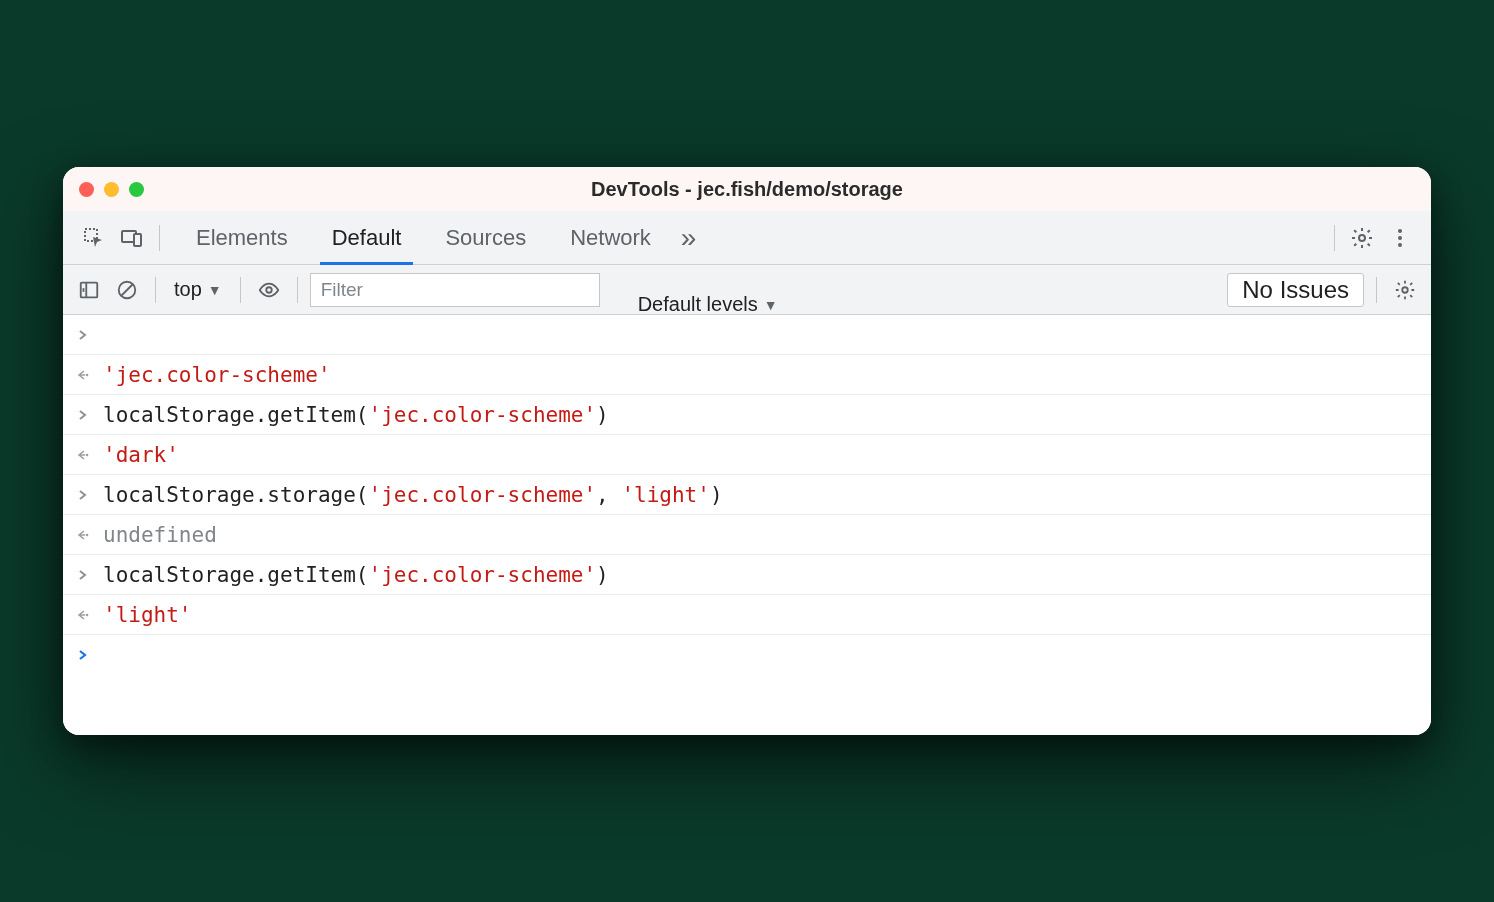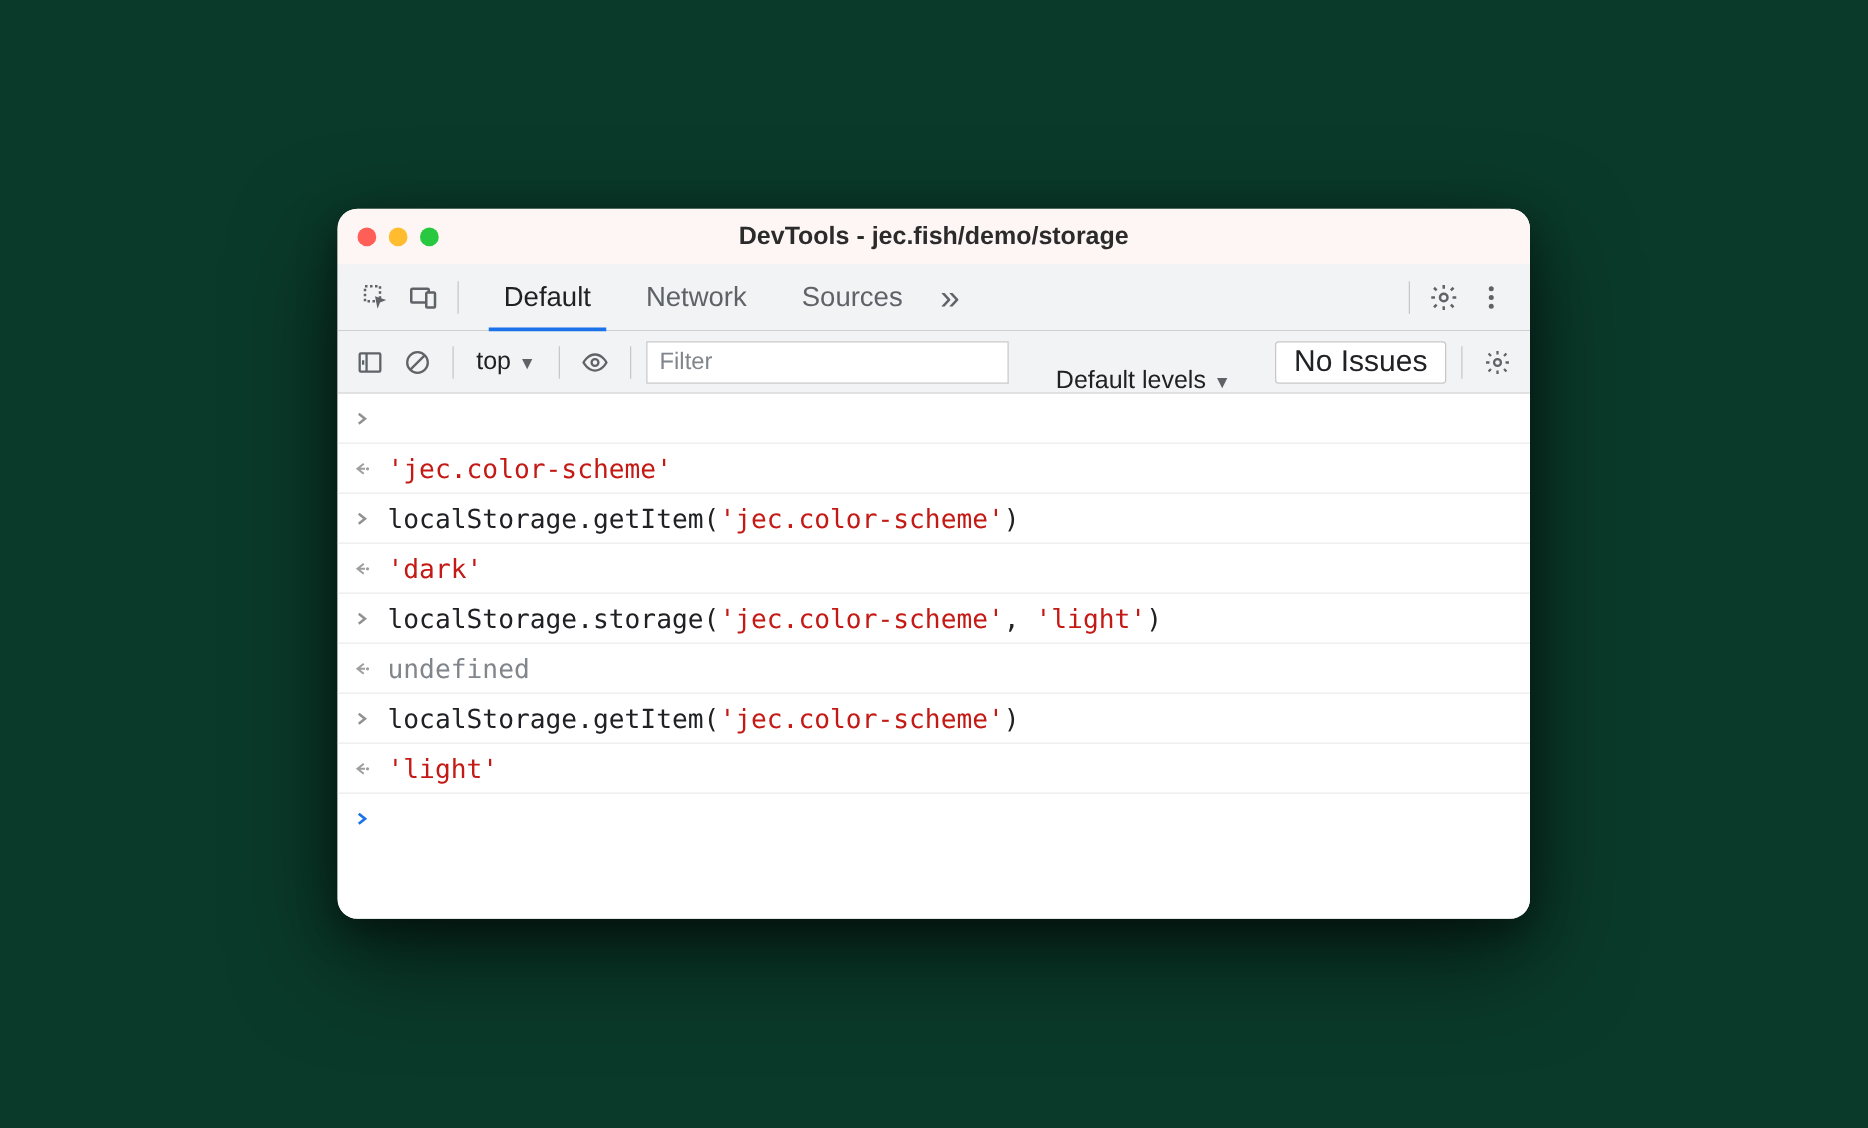--- a/index.html
+++ b/index.html
@@ -6,21 +6,21 @@
   body {
     background: #0a3a2a;
     width: 1494px;
     height: 902px;
     font-family: -apple-system, BlinkMacSystemFont, "Segoe UI", sans-serif;
     display: flex;
     align-items: center;
     justify-content: center;
   }
   .window {
-    width: 954px;
+    width: 1368px;
     background: #fff;
     border-radius: 16px;
     box-shadow: 0 30px 80px rgba(0,0,0,0.55), 0 10px 30px rgba(0,0,0,0.4);
     overflow: hidden;
   }
   .titlebar {
     height: 44px;
     background: #fdf6f5;
     display: flex;
     align-items: center;
@@ -192,23 +192,24 @@
       </svg>
     </div>
     <div class="icon-btn">
       <svg viewBox="0 0 24 24" fill="none" stroke="currentColor" stroke-width="2">
         <rect x="2" y="5" width="14" height="11" rx="1"></rect>
         <rect x="14" y="8" width="7" height="12" rx="1" fill="#f1f3f4"></rect>
       </svg>
     </div>
     <div class="divider"></div>
     <div class="tabs" id="tabs">
+        <div class="tab">Elements</div>
         <div class="tab active">Default</div>
+        <div class="tab">Sources</div>
         <div class="tab">Network</div>
-        <div class="tab">Sources</div>
       </div>
     <div class="more-tabs">»</div>
     <div class="spacer"></div>
     <div class="divider"></div>
     <div class="icon-btn">
       <svg viewBox="0 0 24 24" fill="none" stroke="currentColor" stroke-width="2">
         <circle cx="12" cy="12" r="3"></circle>
         <path d="M12 2v3M12 19v3M4.2 4.2l2.1 2.1M17.7 17.7l2.1 2.1M2 12h3M19 12h3M4.2 19.8l2.1-2.1M17.7 6.3l2.1-2.1"></path>
       </svg>
     </div>

